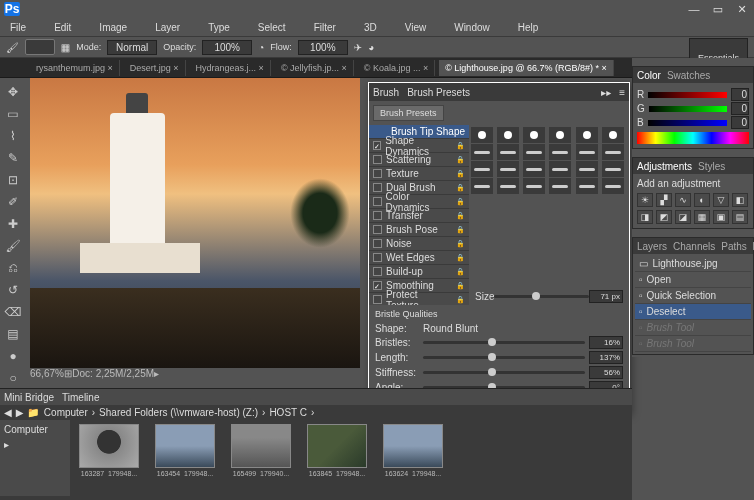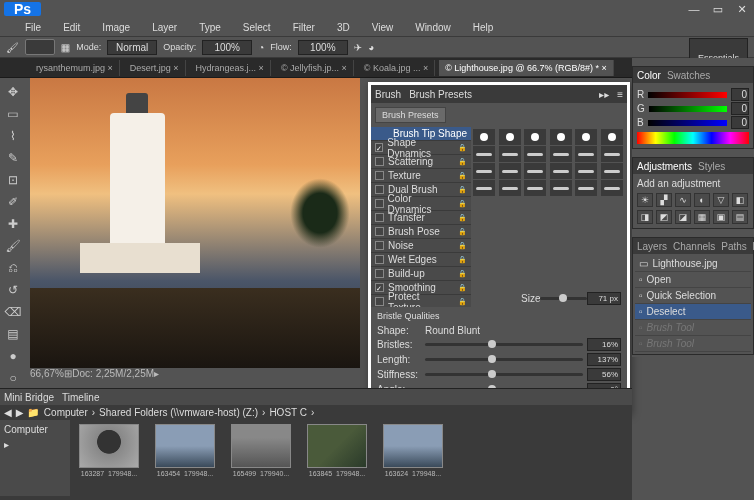--- a/index.html
+++ b/index.html
@@ -1,56 +1,56 @@
 <!DOCTYPE html>
 <html><head>
 <meta charset="utf-8">
 <style>
 * { margin: 0; padding: 0; box-sizing: border-box; font-family: Tahoma, sans-serif; font-size: 10px; }
 body { background: #535353; color: #ddd; width: 754px; height: 500px; overflow: hidden; position: relative; }
 .titlebar { height: 18px; background: #535353; display: flex; align-items: center; padding: 0 4px; justify-content: space-between; }
-.titlebar .ps-icon { width: 37px; height: 14px; background: #1473e6; color: #fff; font-weight: bold; font-size: 14px; display: flex; align-items: center; justify-content: center; border-radius: 2px; }
+.titlebar .ps-icon { width: 16px; height: 14px; background: #1473e6; color: #fff; font-weight: bold; font-size: 12px; display: flex; align-items: center; justify-content: center; border-radius: 2px; }
 .winbtns { display: flex; gap: 8px; }
 .winbtns span { width: 16px; text-align: center; cursor: pointer; font-size: 11px; }
-.menubar { height: 18px; display: flex; align-items: center; padding: 0 4px; gap: 10px; margin-left: 15px; }
+.menubar { height: 18px; display: flex; align-items: center; padding: 0 4px; gap: 16px; }
 .menubar span { padding: 2px 6px; cursor: pointer; }
 .optbar { height: 22px; background: #535353; border-top: 1px solid #3a3a3a; border-bottom: 1px solid #3a3a3a; display: flex; align-items: center; padding: 0 6px; gap: 6px; }
 .optbar .brush-swatch { width: 30px; height: 16px; background: #3a3a3a; border: 1px solid #777; border-radius: 2px; }
 .optbar label { font-size: 9px; }
 .optbar .sel { background: #3a3a3a; border: 1px solid #222; padding: 1px 4px; min-width: 50px; display: inline-block; text-align: center; }
 .essentials { position: absolute; right: 6px; top: 38px; background: #3a3a3a; border: 1px solid #222; padding: 14px 8px; font-size: 9px; }
 .tabstrip { height: 20px; background: #2a2a2a; display: flex; align-items: center; padding-left: 30px; gap: 4px; border-bottom: 1px solid #1a1a1a; }
 .tab { padding: 3px 6px; font-size: 9px; color: #aaa; border-right: 1px solid #444; cursor: pointer; position: relative; }
 .tab.active { background: #535353; color: #fff; }
 .tools { position: absolute; left: 0; top: 78px; width: 28px; background: #535353; display: flex; flex-direction: column; gap: 2px; padding: 4px 2px; }
 .tool { width: 22px; height: 20px; display: flex; align-items: center; justify-content: center; cursor: pointer; color: #ccc; font-size: 12px; border: 1px solid transparent; }
 .canvas-area { position: absolute; left: 30px; top: 78px; width: 330px; height: 290px; background: #222; }
 .canvas-img { width: 100%; height: 100%; background: linear-gradient(180deg, #c97843 0%, #e8a05c 30%, #f0c080 40%, #4a5568 70%, #2a3038 100%); position: relative; overflow: hidden; }
 .lighthouse { position: absolute; left: 80px; top: 35px; width: 55px; height: 140px; background: #f5f0e8; border-radius: 4px 4px 0 0; }
 .lighthouse::before { content: ''; position: absolute; top: -20px; left: 16px; width: 22px; height: 20px; background: #444; border-radius: 3px 3px 0 0; }
 .lighthouse::after { content: ''; position: absolute; bottom: -20px; left: -30px; width: 120px; height: 30px; background: #e8dfd0; }
 .rocks { position: absolute; bottom: 0; left: 0; right: 0; height: 80px; background: linear-gradient(0deg, #1a1510 0%, #3a2e1f 100%); }
 .trees { position: absolute; right: 10px; top: 100px; width: 60px; height: 70px; background: radial-gradient(ellipse, #1a2a18 40%, transparent 70%); }
 .status { position: absolute; left: 30px; top: 368px; height: 16px; display: flex; font-size: 9px; color: #bbb; }
-.brush-panel { position: absolute; left: 368px; top: 82px; width: 262px; height: 332px; background: #535353; border: 3px solid #ffffff; box-shadow: 2px 2px 8px rgba(0,0,0,0.4); }
+.brush-panel { position: absolute; left: 368px; top: 82px; width: 262px; height: 332px; background: #535353; border: 1px solid #ffffff; box-shadow: 2px 2px 8px rgba(0,0,0,0.4); }
 .panel-tabs { height: 18px; display: flex; align-items: center; background: #3a3a3a; padding: 0 4px; gap: 8px; font-size: 9px; }
 .panel-tabs span { cursor: pointer; }
 .panel-body { display: flex; height: 180px; }
 .opt-list { width: 100px; background: #4a4a4a; overflow: hidden; }
 .opt-row { height: 14px; display: flex; align-items: center; padding: 0 4px; gap: 4px; font-size: 8px; border-bottom: 1px solid #3a3a3a; }
 .opt-row.hd { background: #5a6a7a; color: #fff; justify-content: flex-end; }
 .opt-row.sel { background: #3a5a8a; }
 .cb { width: 9px; height: 9px; border: 1px solid #888; background: #444; display: inline-block; }
 .cb.on::after { content: '✓'; font-size: 7px; color: #fff; position: relative; top: -2px; left: 0; }
 .presets-btn { margin: 4px; padding: 2px 6px; background: #6a6a6a; border: 1px solid #444; display: inline-block; font-size: 9px; }
 .brush-grid { flex: 1; padding: 2px; display: grid; grid-template-columns: repeat(6, 1fr); gap: 1px; align-content: start; }
 .bcell { width: 22px; height: 16px; background: #3a3a3a; display: flex; align-items: center; justify-content: center; font-size: 7px; color: #ccc; overflow: hidden; }
 .bcell.dot::before { content: ''; width: 8px; height: 8px; background: #fff; border-radius: 50%; }
 .bcell.stroke::before { content: ''; width: 16px; height: 3px; background: #ccc; border-radius: 2px; }
-.size-row { display: flex; align-items: center; padding: 2px 6px; gap: 0; font-size: 9px; margin-left: 44px; }
+.size-row { display: flex; align-items: center; padding: 2px 6px; gap: 0; font-size: 9px; }
 .slider { flex: 1; height: 3px; background: #333; position: relative; border-radius: 2px; }
 .slider::after { content: ''; position: absolute; width: 8px; height: 8px; background: #ccc; border-radius: 50%; top: -3px; left: 40%; }
 .valbox { width: 34px; background: #3a3a3a; border: 1px solid #222; padding: 1px 2px; text-align: right; font-size: 8px; }
 .bristle { padding: 4px 6px; }
 .bristle h4 { font-size: 9px; font-weight: normal; margin-bottom: 4px; }
 .brow { display: flex; align-items: center; gap: 4px; margin: 2px 0; font-size: 8px; }
 .brow label { width: 44px; }
 .preview { height: 56px; margin: 4px; background: #6a6a6a; position: relative; overflow: hidden; }
 .preview svg { width: 100%; height: 100%; }
 .right-panels { position: absolute; right: 0; top: 58px; width: 122px; background: #535353; }

